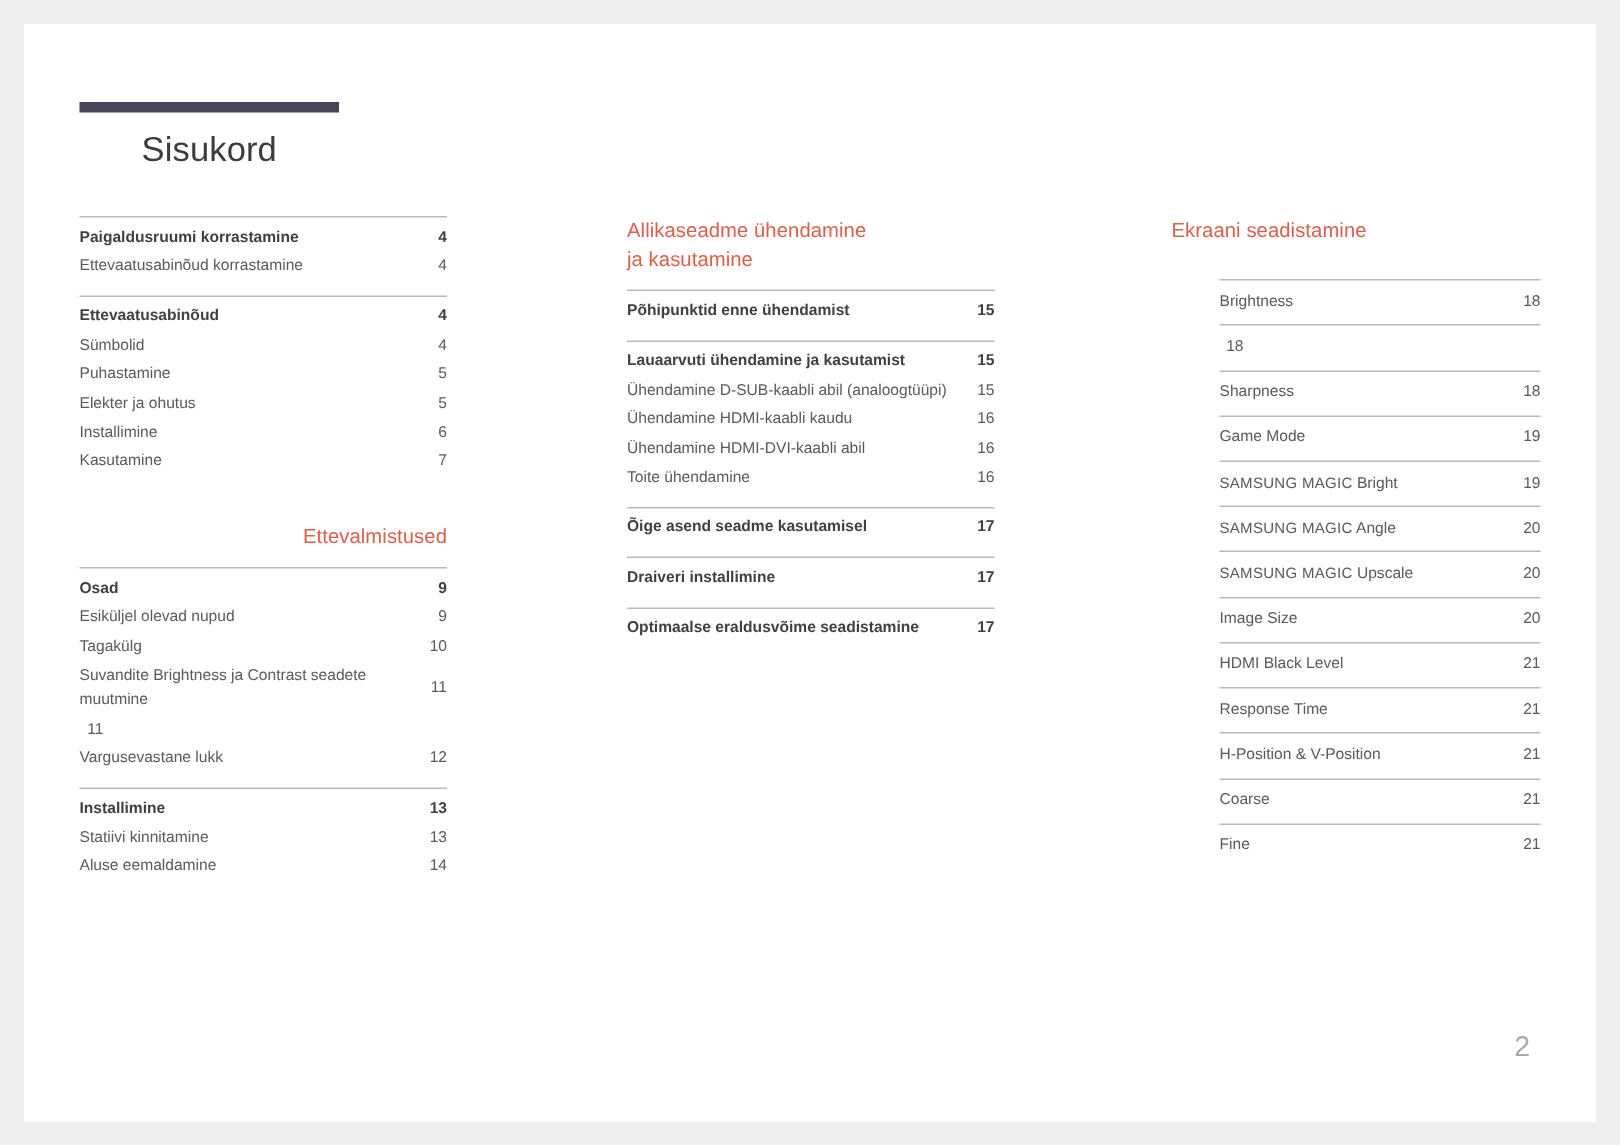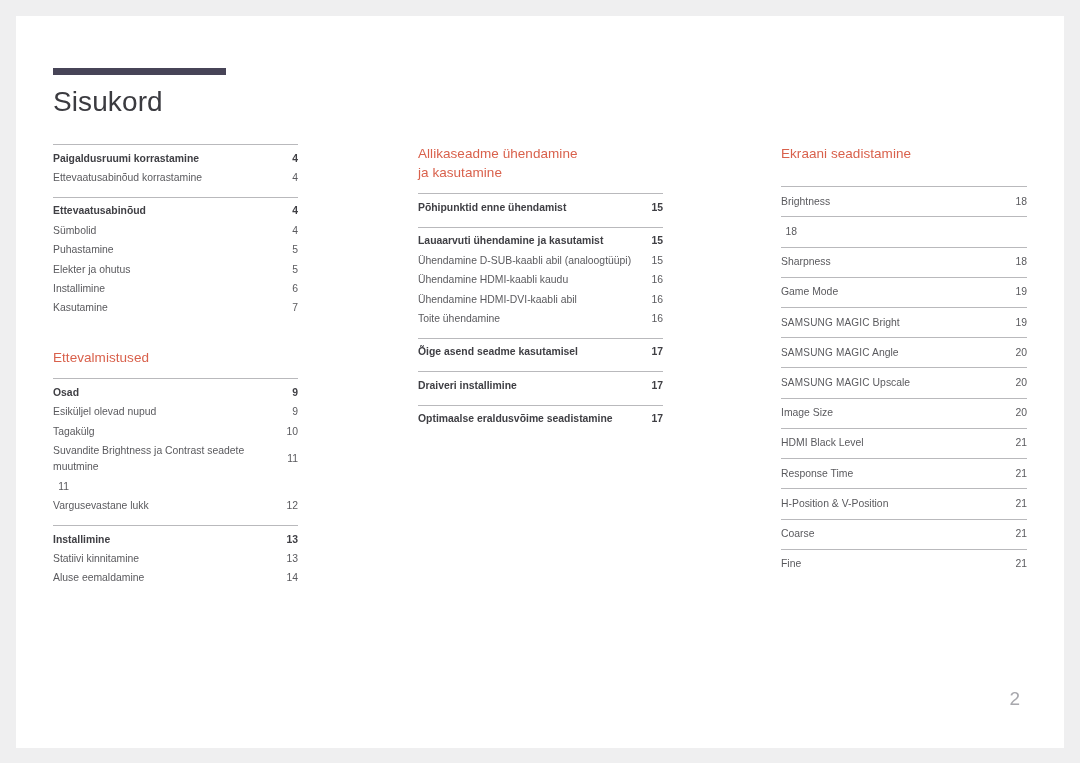--- a/index.html
+++ b/index.html
@@ -28,25 +28,26 @@
     left: 37px;
     top: 52px;
   }
   #title-rule {
     width: 173px;
     height: 7px;
     background: #474457;
   }
   #doc-title {
     margin-top: 12px;
-    font-size: 28px;
+    font-size: 23px;
     color: #3b3b40;
     letter-spacing: 0.1px;
     font-weight: 400;
     line-height: 1.1;
+    text-align: center;
   }
 
   
   #columns {
     position: absolute;
     left: 37px;
     top: 128px;
     width: 990px;
     display: flex;
     align-items: flex-start;
@@ -72,20 +73,21 @@
     border-top: 1px solid #b9b9bc;
     padding-top: 4px;
     margin-bottom: 9px;
   }
   .group:last-child { margin-bottom: 0; }
 
   
   .col.c3 .group {
     margin-bottom: 0;
     padding-top: 12px;
+    margin-left: 32px;
   }
 
   .entry {
     display: flex;
     align-items: center;
     justify-content: space-between;
     font-size: 10.4px;
     color: #5a5a5e;
     line-height: 1.56;
     padding: 1.6px 0;
@@ -166,21 +168,21 @@
           </div>
           <div class="entry">
             <span class="label">Installimine</span>
             <span class="page">6</span>
           </div>
           <div class="entry">
             <span class="label">Kasutamine</span>
             <span class="page">7</span>
           </div>
         </div>
-        <div class="col-heading" style="margin-top: 30px;">Ettevalmistused</div>
+        <div class="col-heading" style="margin-top: 30px; text-align: right;">Ettevalmistused</div>
         <div class="group">
           <div class="entry bold">
             <span class="label">Osad</span>
             <span class="page">9</span>
           </div>
           <div class="entry">
             <span class="label">Esiküljel olevad nupud</span>
             <span class="page">9</span>
           </div>
           <div class="entry">

